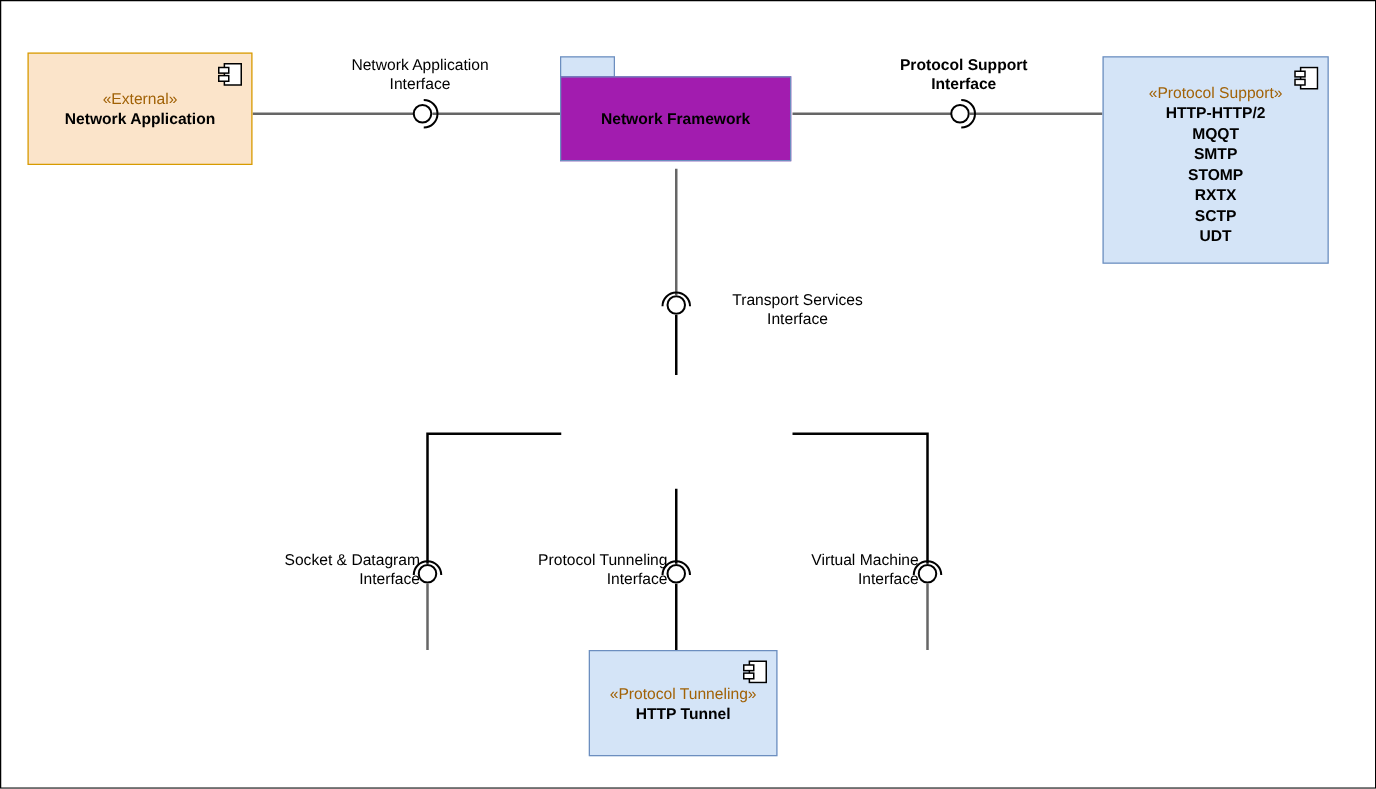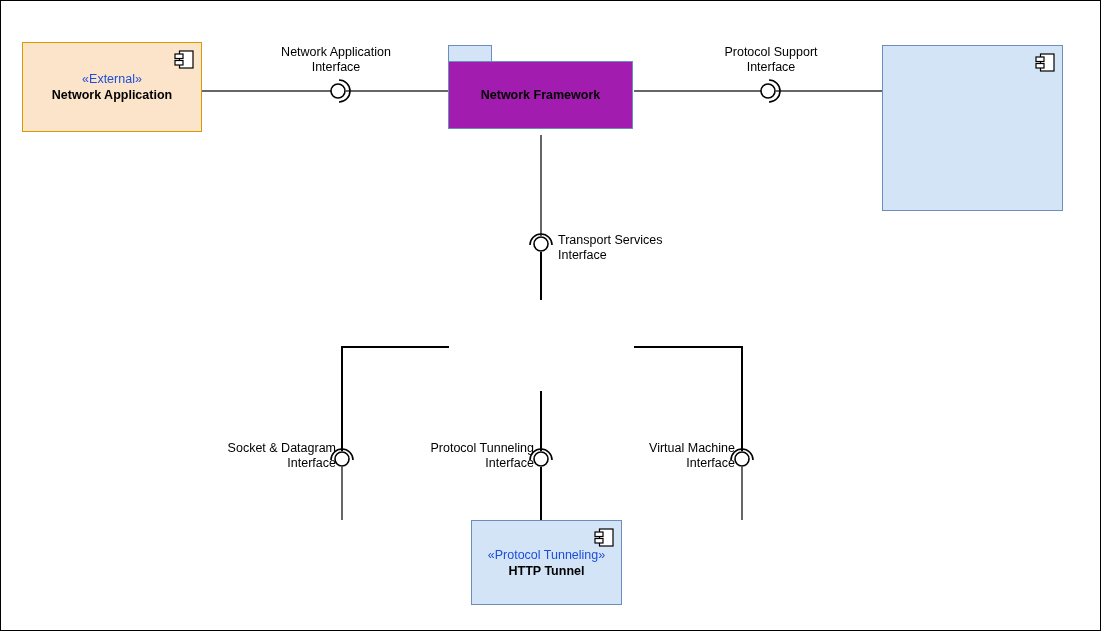--- a/index.html
+++ b/index.html
@@ -38,21 +38,21 @@
   .node.blue {
     background: #d4e4f7;
     border: 1px solid #6c8ebf;
   }
   .node.orange {
     background: #fbe4ca;
     border: 1px solid #d79b00;
   }
   .stereotype {
     font-size: 12.5px;
-    color: #1d4ed8;
+    color: #a16207;
     line-height: 16px;
     font-weight: normal;
   }
   .nodename {
     font-size: 12.5px;
     color: #000000;
     line-height: 16px;
     font-weight: bold;
   }
   .protolist {
@@ -166,24 +166,24 @@
 
     <g>
       <path d="M 730 459 A 11 11 0 0 1 752 459" stroke="#000000" stroke-width="1.6" fill="none"></path>
       <circle cx="741" cy="458" r="7" fill="#ffffff" stroke="#000000" stroke-width="1.6"></circle>
     </g>
   </svg>
 
   <div class="ilabel" style="left:255px; top:44px; width:160px;">Network Application
 Interface</div>
 
-  <div class="ilabel" style="left:690px; top:44px; width:160px;">Protocol Support
-Interface</div>
-
-  <div class="ilabel" style="left:557px; top:232px; width:160px; text-align:left;">Transport Services
+  <div class="ilabel" style="left:690px; top:44px; width:160px;font-weight:bold;">Protocol Support
+Interface</div>
+
+  <div class="ilabel" style="left:557px; top:232px; width:160px; text-align:center;">Transport Services
 Interface</div>
 
   <div class="ilabel right-al" style="left:185px; top:440px; width:150px;">Socket &amp; Datagram
 Interface</div>
 
   <div class="ilabel right-al" style="left:385px; top:440px; width:148px;">Protocol Tunneling
 Interface</div>
 
   <div class="ilabel right-al" style="left:588px; top:440px; width:146px;">Virtual Machine
 Interface</div>
@@ -204,20 +204,32 @@
       <div class="nodename">Network Framework</div>
     </div>
   </div>
 
   <div class="node blue" style="left:881px; top:44px; width:181px; height:166px;">
     <svg class="comp-icon" viewBox="0 0 20 19">
       <rect x="5.5" y="1" width="13.5" height="17" fill="#ffffff" stroke="#000000" stroke-width="1.2"></rect>
       <rect x="1" y="4" width="8" height="4.5" fill="#ffffff" stroke="#000000" stroke-width="1.2"></rect>
       <rect x="1" y="10.5" width="8" height="4.5" fill="#ffffff" stroke="#000000" stroke-width="1.2"></rect>
     </svg>
+    <div style="margin-top:8px;">
+      <div class="stereotype">«Protocol Support»</div>
+      <div class="protolist">
+        <div>HTTP-HTTP/2</div>
+        <div>MQQT</div>
+        <div>SMTP</div>
+        <div>STOMP</div>
+        <div>RXTX</div>
+        <div>SCTP</div>
+        <div>UDT</div>
+      </div>
+    </div>
   </div>
 
 
 
   <div class="node blue" style="left:470px; top:519px; width:151px; height:85px;">
     <svg class="comp-icon" viewBox="0 0 20 19">
       <rect x="5.5" y="1" width="13.5" height="17" fill="#ffffff" stroke="#000000" stroke-width="1.2"></rect>
       <rect x="1" y="4" width="8" height="4.5" fill="#ffffff" stroke="#000000" stroke-width="1.2"></rect>
       <rect x="1" y="10.5" width="8" height="4.5" fill="#ffffff" stroke="#000000" stroke-width="1.2"></rect>
     </svg>

